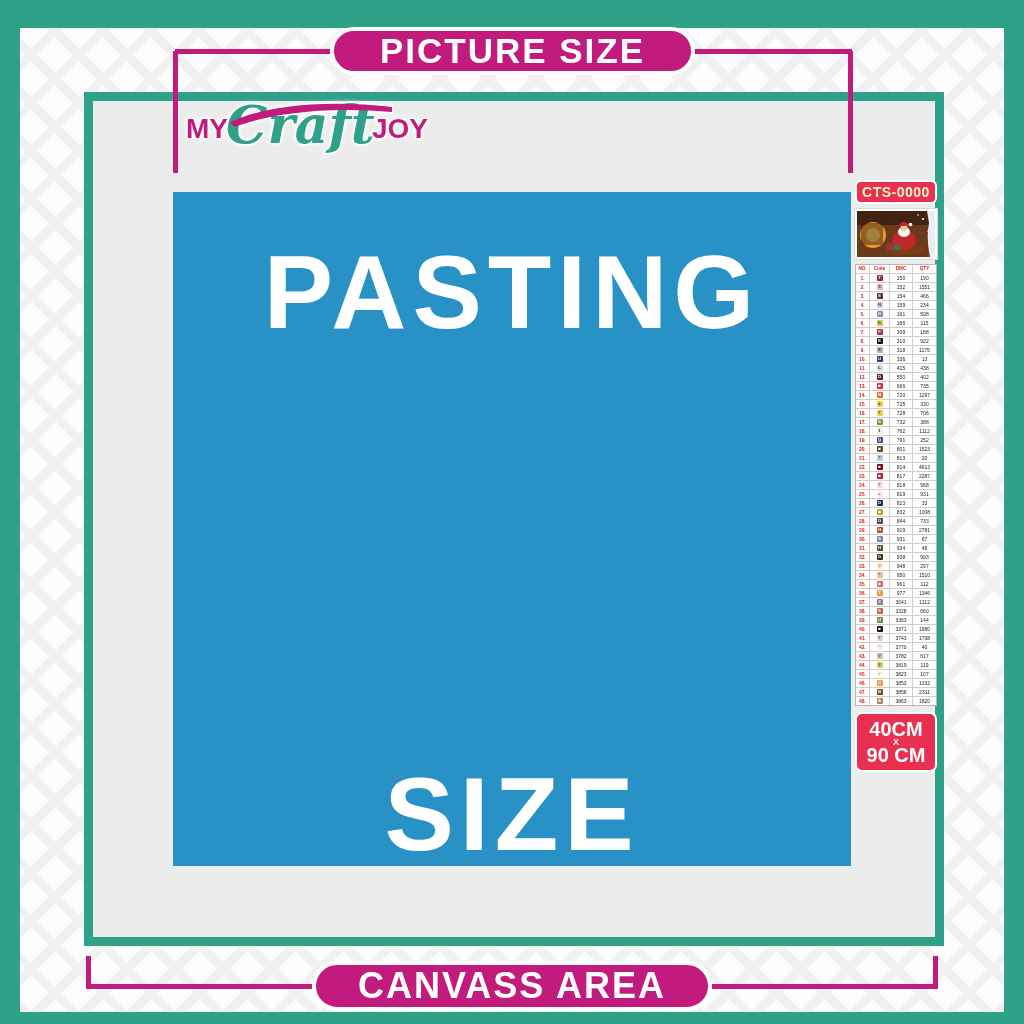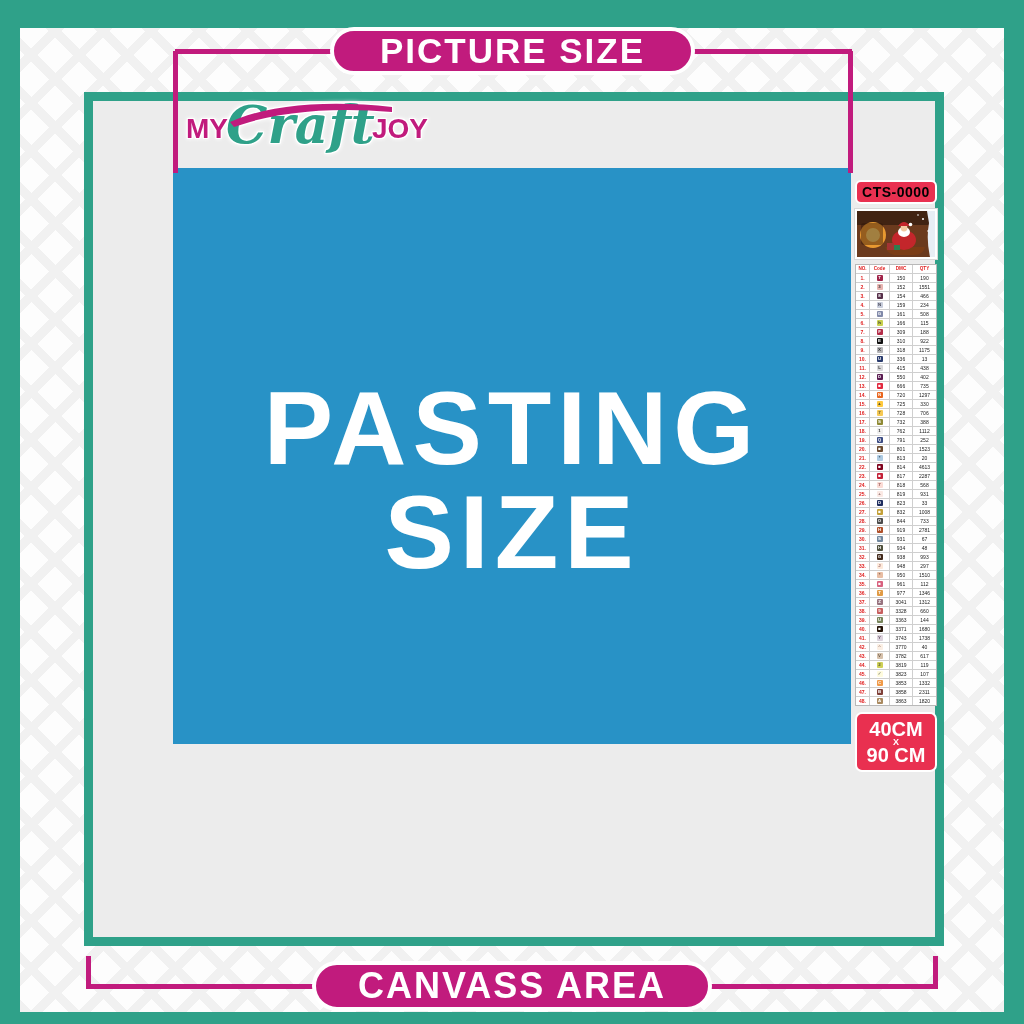--- a/index.html
+++ b/index.html
@@ -11,22 +11,22 @@
   .bg-pattern{left:20px;top:20px;width:984px;height:984px;background-color:#fdfdfd;
     background-image:
       repeating-linear-gradient(45deg,#f1f1f1 0 9px,transparent 9px 34px),
       repeating-linear-gradient(-45deg,#f1f1f1 0 9px,transparent 9px 34px);}
 
   
   .frame{left:84px;top:84px;width:860px;height:854px;box-sizing:border-box;
          border:9px solid #2fa189;background:#ececec;}
 
   
-  .pasting{left:173px;top:160px;width:678px;height:576px;background:#2892c6;
-           display:flex;flex-direction:column;align-items:center;justify-content:center;
+  .pasting{left:173px;top:184px;width:678px;height:674px;background:#2892c6;
+           display:flex;flex-direction:column;align-items:center;justify-content:space-between;
            padding-top:48px;box-sizing:border-box;}
   .pasting .line{color:#ffffff;font-weight:bold;font-size:104px;letter-spacing:6px;
                  line-height:1.0;text-align:center;}
 
   
   .pill{background:#c11b7d;border:4px solid #ffffff;border-radius:999px;
         display:flex;align-items:center;justify-content:center;
         color:#fff;font-weight:bold;letter-spacing:2px;box-sizing:border-box;z-index:6;}
   .pill-top{left:330px;top:19px;width:365px;height:48px;font-size:35px;}
   .pill-bottom{left:312px;top:953px;width:400px;height:50px;font-size:36px;}
@@ -40,21 +40,21 @@
                drop-shadow(1px 0 0 #fff) drop-shadow(-1px 0 0 #fff)
                drop-shadow(0 0 2px #fff);}
   .logo-my,.logo-joy{color:#c11b7d;font-weight:bold;font-size:28px;line-height:1;padding-bottom:6px;}
   .logo-craft{color:#2fa189;font-family:"DejaVu Serif",serif;font-style:italic;font-weight:bold;
               font-size:52px;line-height:0.9;margin:0 -3px 0 -2px;}
   .logo-swoosh{position:absolute;left:42px;top:-4px;width:168px;height:34px;}
 
   
   .sidebar{left:855px;top:172px;width:82px;display:flex;flex-direction:column;z-index:4;}
   .code-badge{background:#e93050;border:2px solid #fff;border-radius:6px;height:24px;
-              display:flex;align-items:center;justify-content:center;color:#000000;
+              display:flex;align-items:center;justify-content:center;color:#fef9c3;
               font-weight:bold;font-size:14px;letter-spacing:0.5px;box-sizing:border-box;}
   .thumb{margin-top:5px;border:2px solid #fff;background:#6b3a1d;height:46px;box-sizing:content-box;
          box-shadow:0 0 0 1px #d8d8d8;}
   .thumb svg{display:block;width:78px;height:46px;}
 
   .ctable{margin-top:5px;background:#fff;border:1px solid #b9b9b9;font-size:5px;line-height:1;}
   .trow{display:grid;grid-template-columns:14px 20px 23px 23px;border-bottom:0.5px solid #cfcfcf;}
   .trow:last-child{border-bottom:none;}
   .td{height:8px;display:flex;align-items:center;justify-content:center;
       border-right:0.5px solid #cfcfcf;overflow:hidden;}

